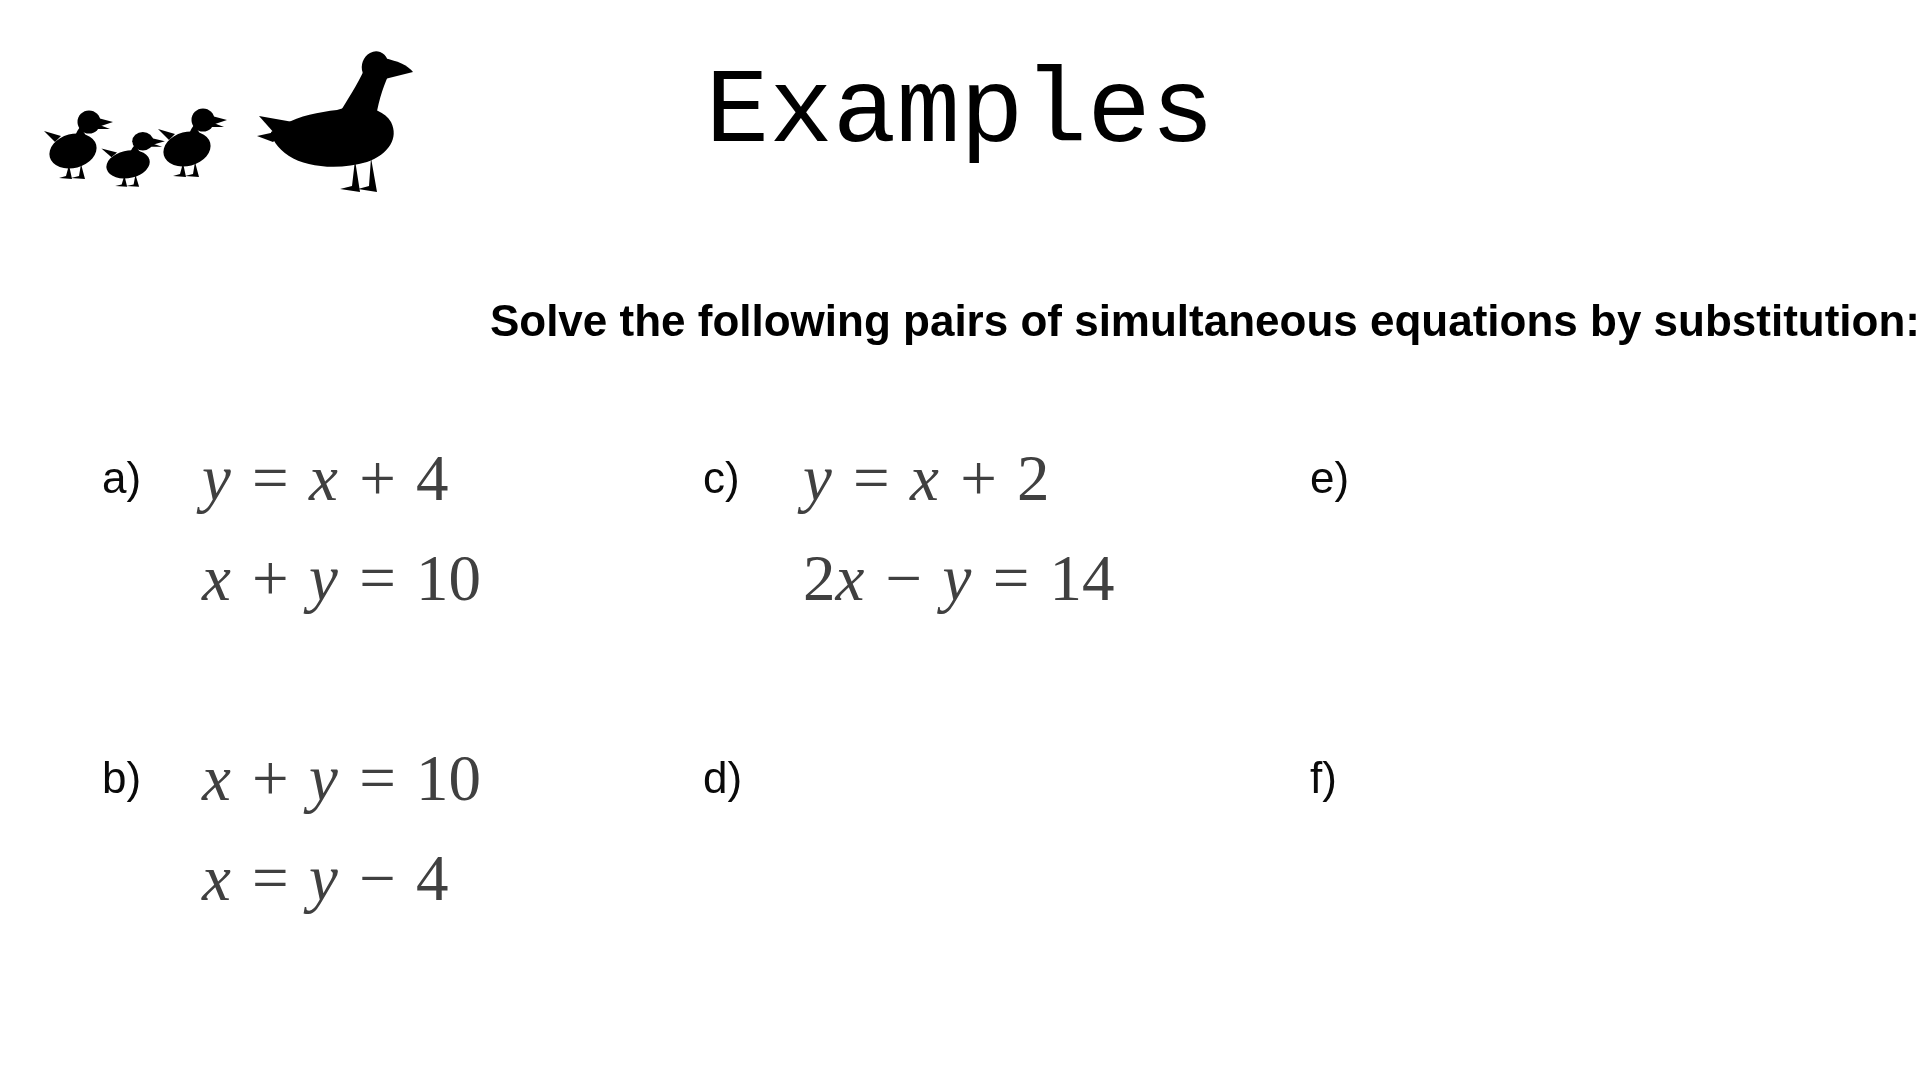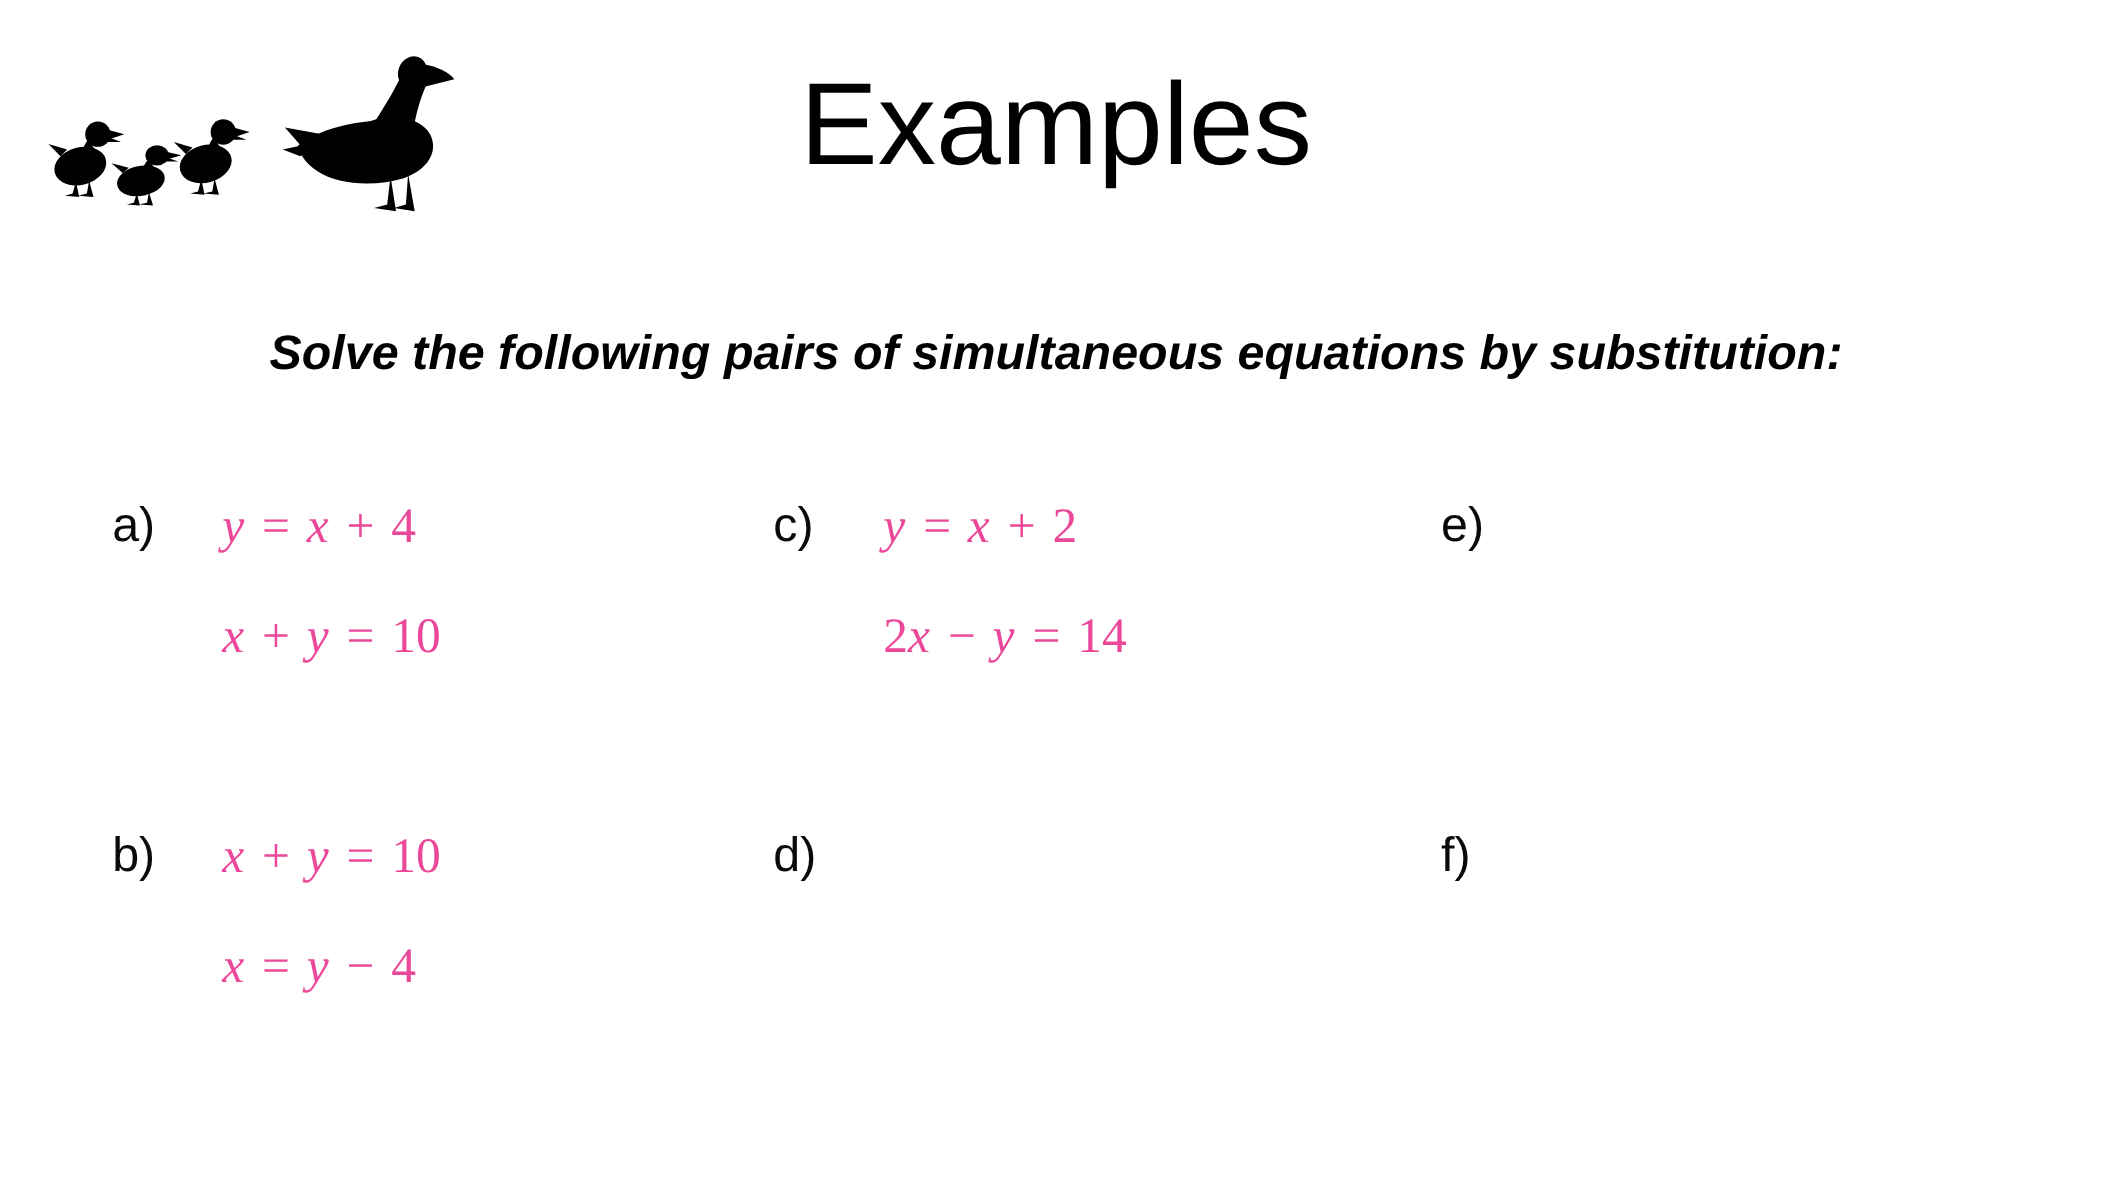--- a/index.html
+++ b/index.html
@@ -19,41 +19,40 @@
     left: 36px; top: 40px;
     width: 400px; height: 155px;
   }
   .logo svg { width: 100%; height: 100%; display: block; }
 
   
   .title {
     position: absolute;
     left: 0; right: 0; top: 60px;
     text-align: center;
-    font-family: Liberation Sans, sans-serif;
+    font-family: Liberation Mono, monospace;
     font-size: 106px;
     font-weight: 300;
     line-height: 1;
     letter-spacing: 0px;
     color: #000000;
     white-space: nowrap;
   }
 
   
   .instruction {
     position: absolute;
     left: 0; right: 0; top: 297px;
-    text-align: center;
+    text-align: right;
     font-family: "Liberation Sans", sans-serif;
     font-size: 44px;
     font-weight: 700;
     line-height: 1.1;
     color: #000000;
     white-space: nowrap;
-    font-style: italic;
   }
 
   
   .problem {
     position: absolute;
     display: flex;
     align-items: flex-start;
   }
   .problem .plabel {
     width: 100px;
@@ -63,24 +62,24 @@
     font-weight: 400;
     line-height: 100px;
     color: #0a0a0a;
   }
   .problem .eqs {
     display: flex;
     flex-direction: column;
   }
   .eq {
     font-family: "Liberation Serif", serif;
-    font-size: 45px;
+    font-size: 65px;
     line-height: 100px;
     white-space: nowrap;
-    color: #ec4899;
+    color: #404040;
     word-spacing: 4px;
   }
   .eq i {
     font-family: "Liberation Serif", serif;
     font-style: italic;
     padding-right: 1px;
   }
 
   
   .pos-a { left: 102px;  top: 428px; }

